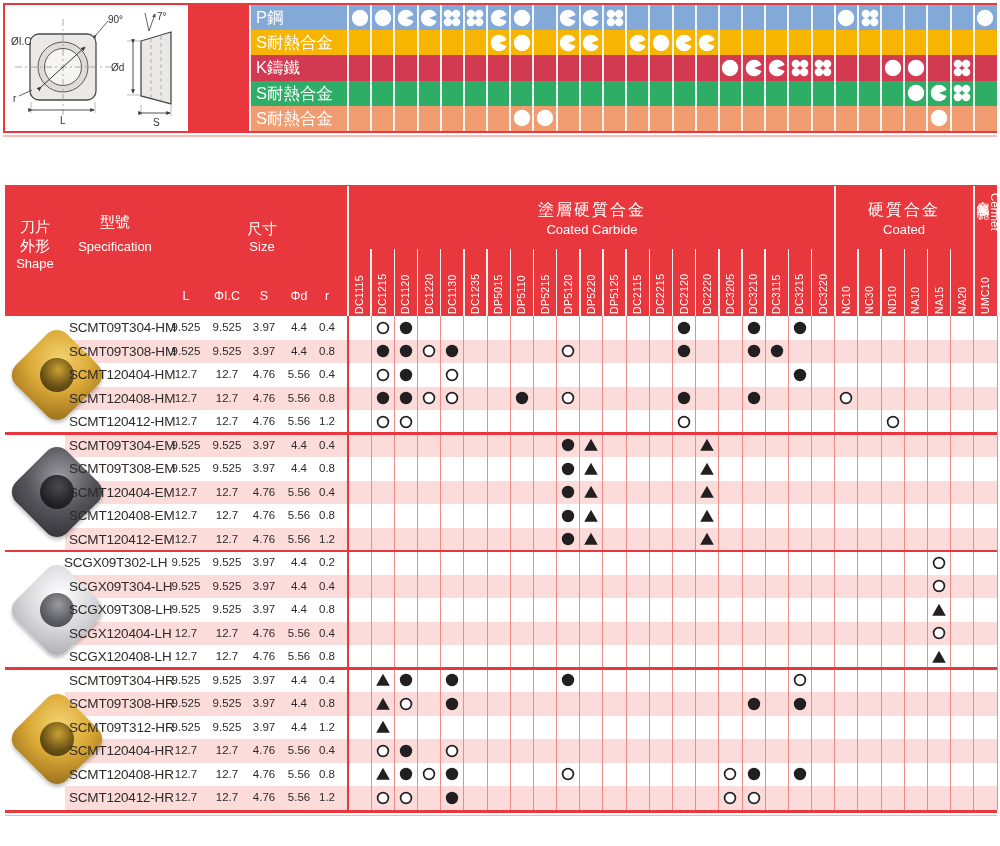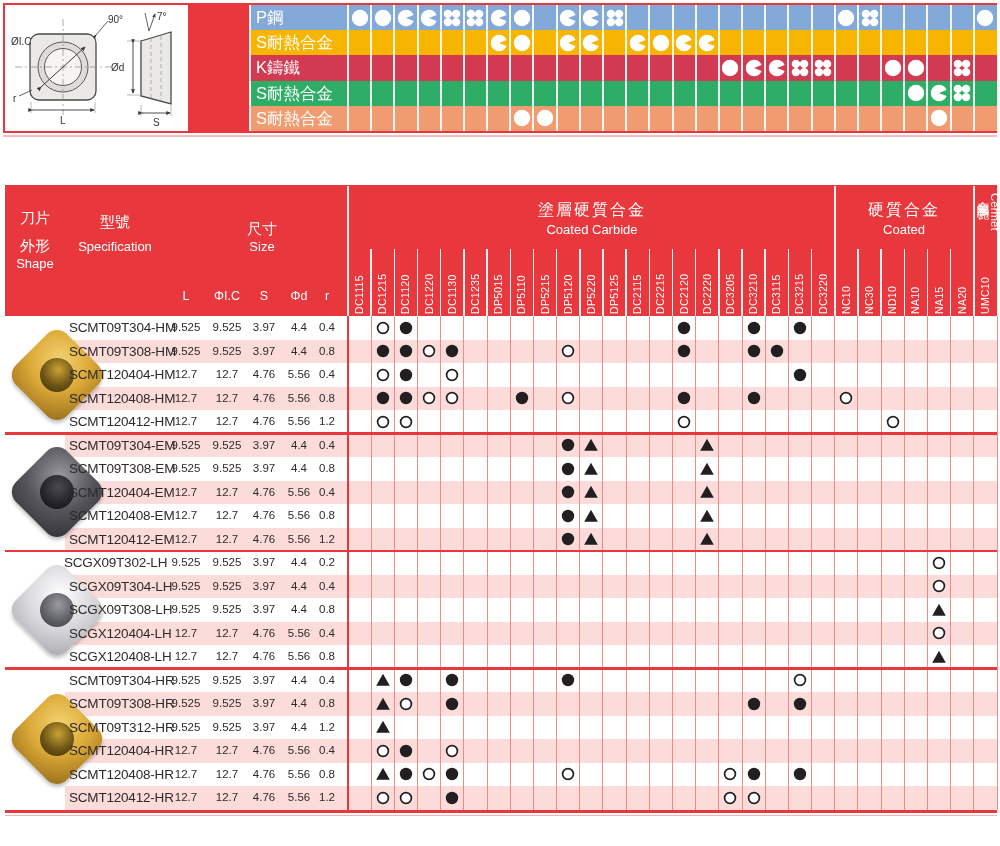--- a/index.html
+++ b/index.html
@@ -76,21 +76,21 @@
         <line x1="136" y1="100" x2="136" y2="111" stroke="#8a8a8a" stroke-width="0.6"></line>
         <line x1="166" y1="100" x2="166" y2="111" stroke="#8a8a8a" stroke-width="0.6"></line>
         <line x1="137" y1="108" x2="165" y2="108" stroke="#3a3a3a" stroke-width="0.9" marker-start="url(#ar)" marker-end="url(#ar)"></line>
         <text x="148" y="121" font-size="10" fill="#333">S</text>
       </svg>
     </div>
   </div>
   <div class="band-echo"></div>
 
   <div class="thead">
-    <span class="hc fz15" style="left:30px;top:24px;">刀片</span>
+    <span class="hc fz15" style="left:30px;top:33px;">刀片</span>
     <span class="hc fz15" style="left:30px;top:52px;">外形</span>
     <span class="hc fz13" style="left:30px;top:71px;">Shape</span>
     <span class="hc fz15" style="left:110px;top:28px;">型號</span>
     <span class="hc fz13" style="left:110px;top:54px;">Specification</span>
     <span class="hc fz15" style="left:257px;top:35px;">尺寸</span>
     <span class="hc fz13" style="left:257px;top:54px;">Size</span>
     <span class="hc fz16" style="left:587px;top:15px;">塗層硬質合金</span>
     <span class="hc fz13" style="left:587px;top:37px;">Coated Carbide</span>
     <span class="hc fz16" style="left:899px;top:15px;">硬質合金</span>
     <span class="hc fz13" style="left:899px;top:37px;">Coated</span>

